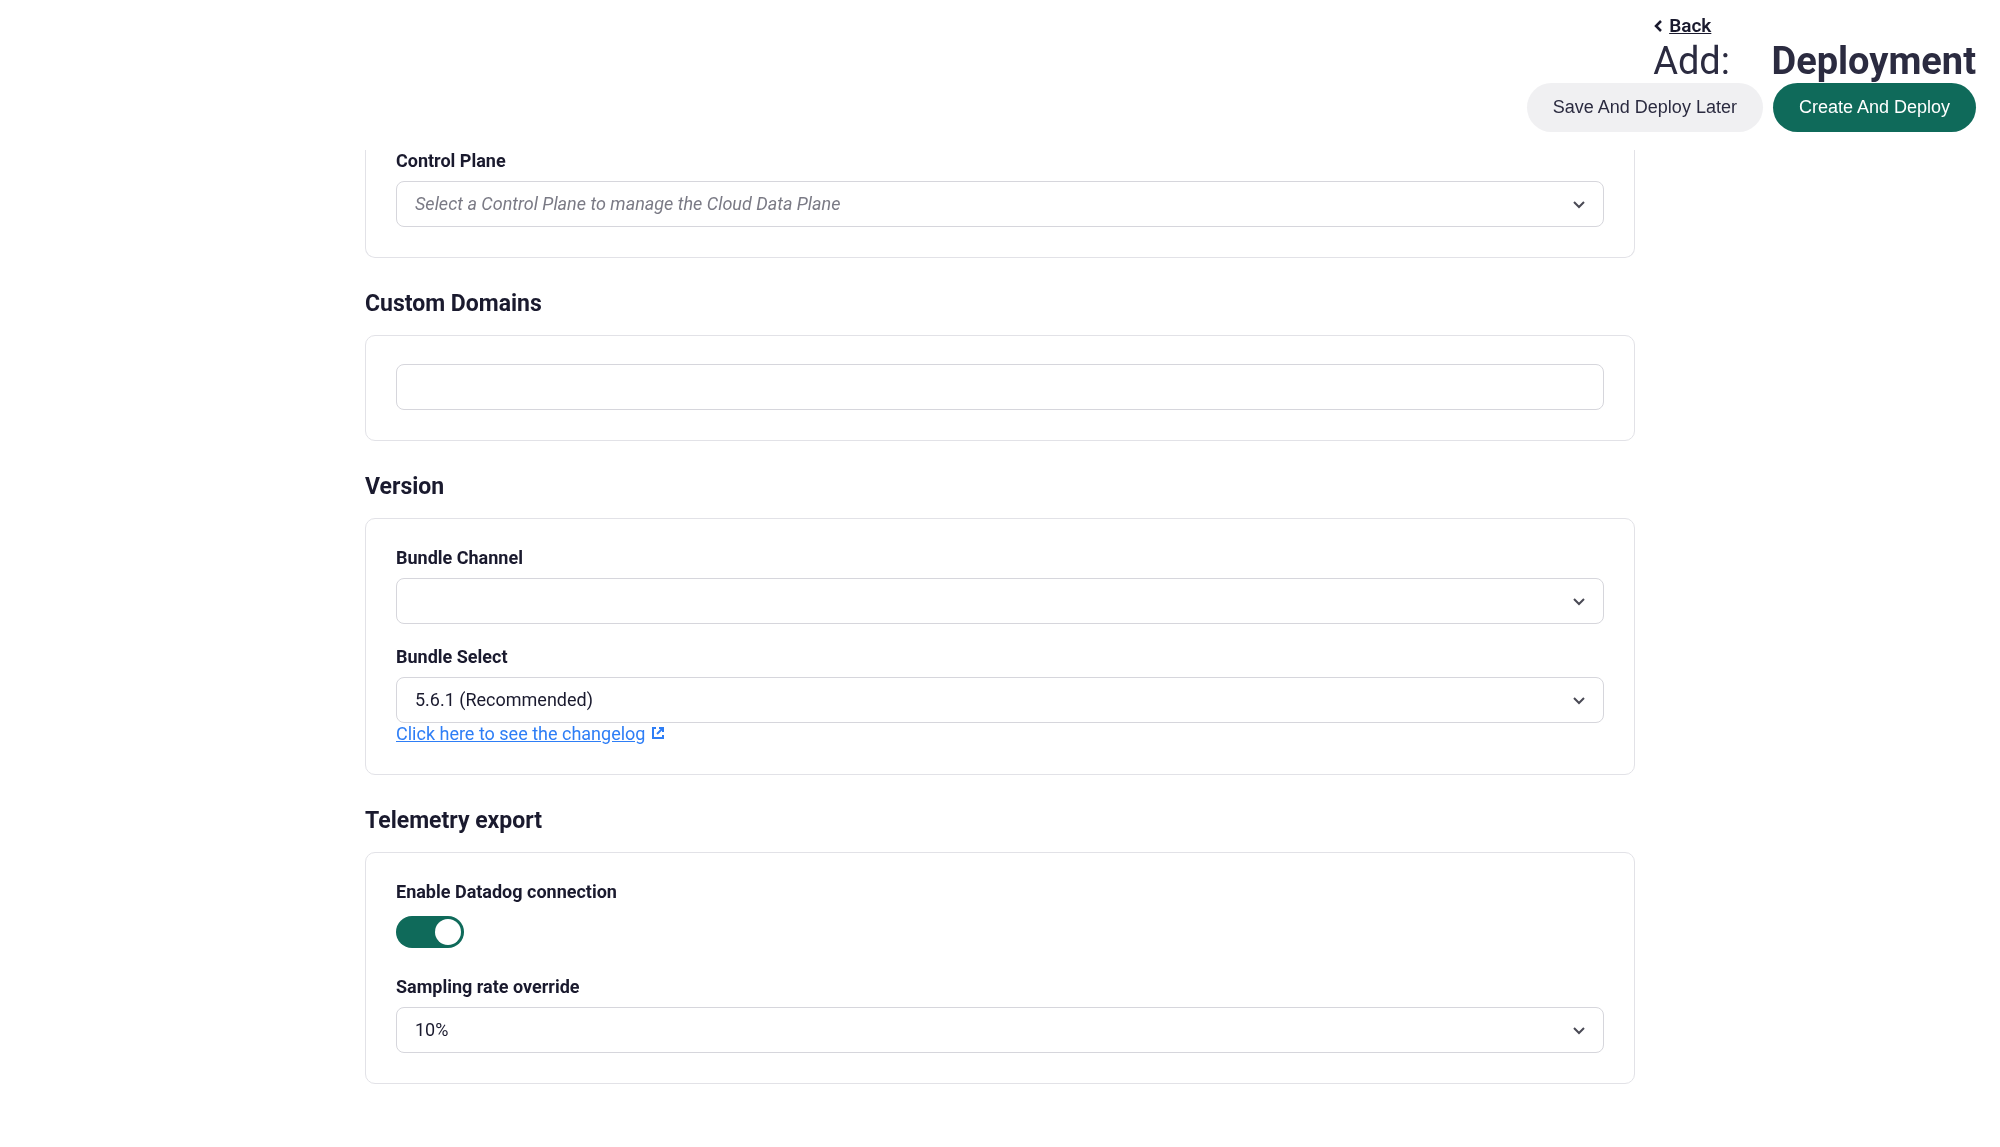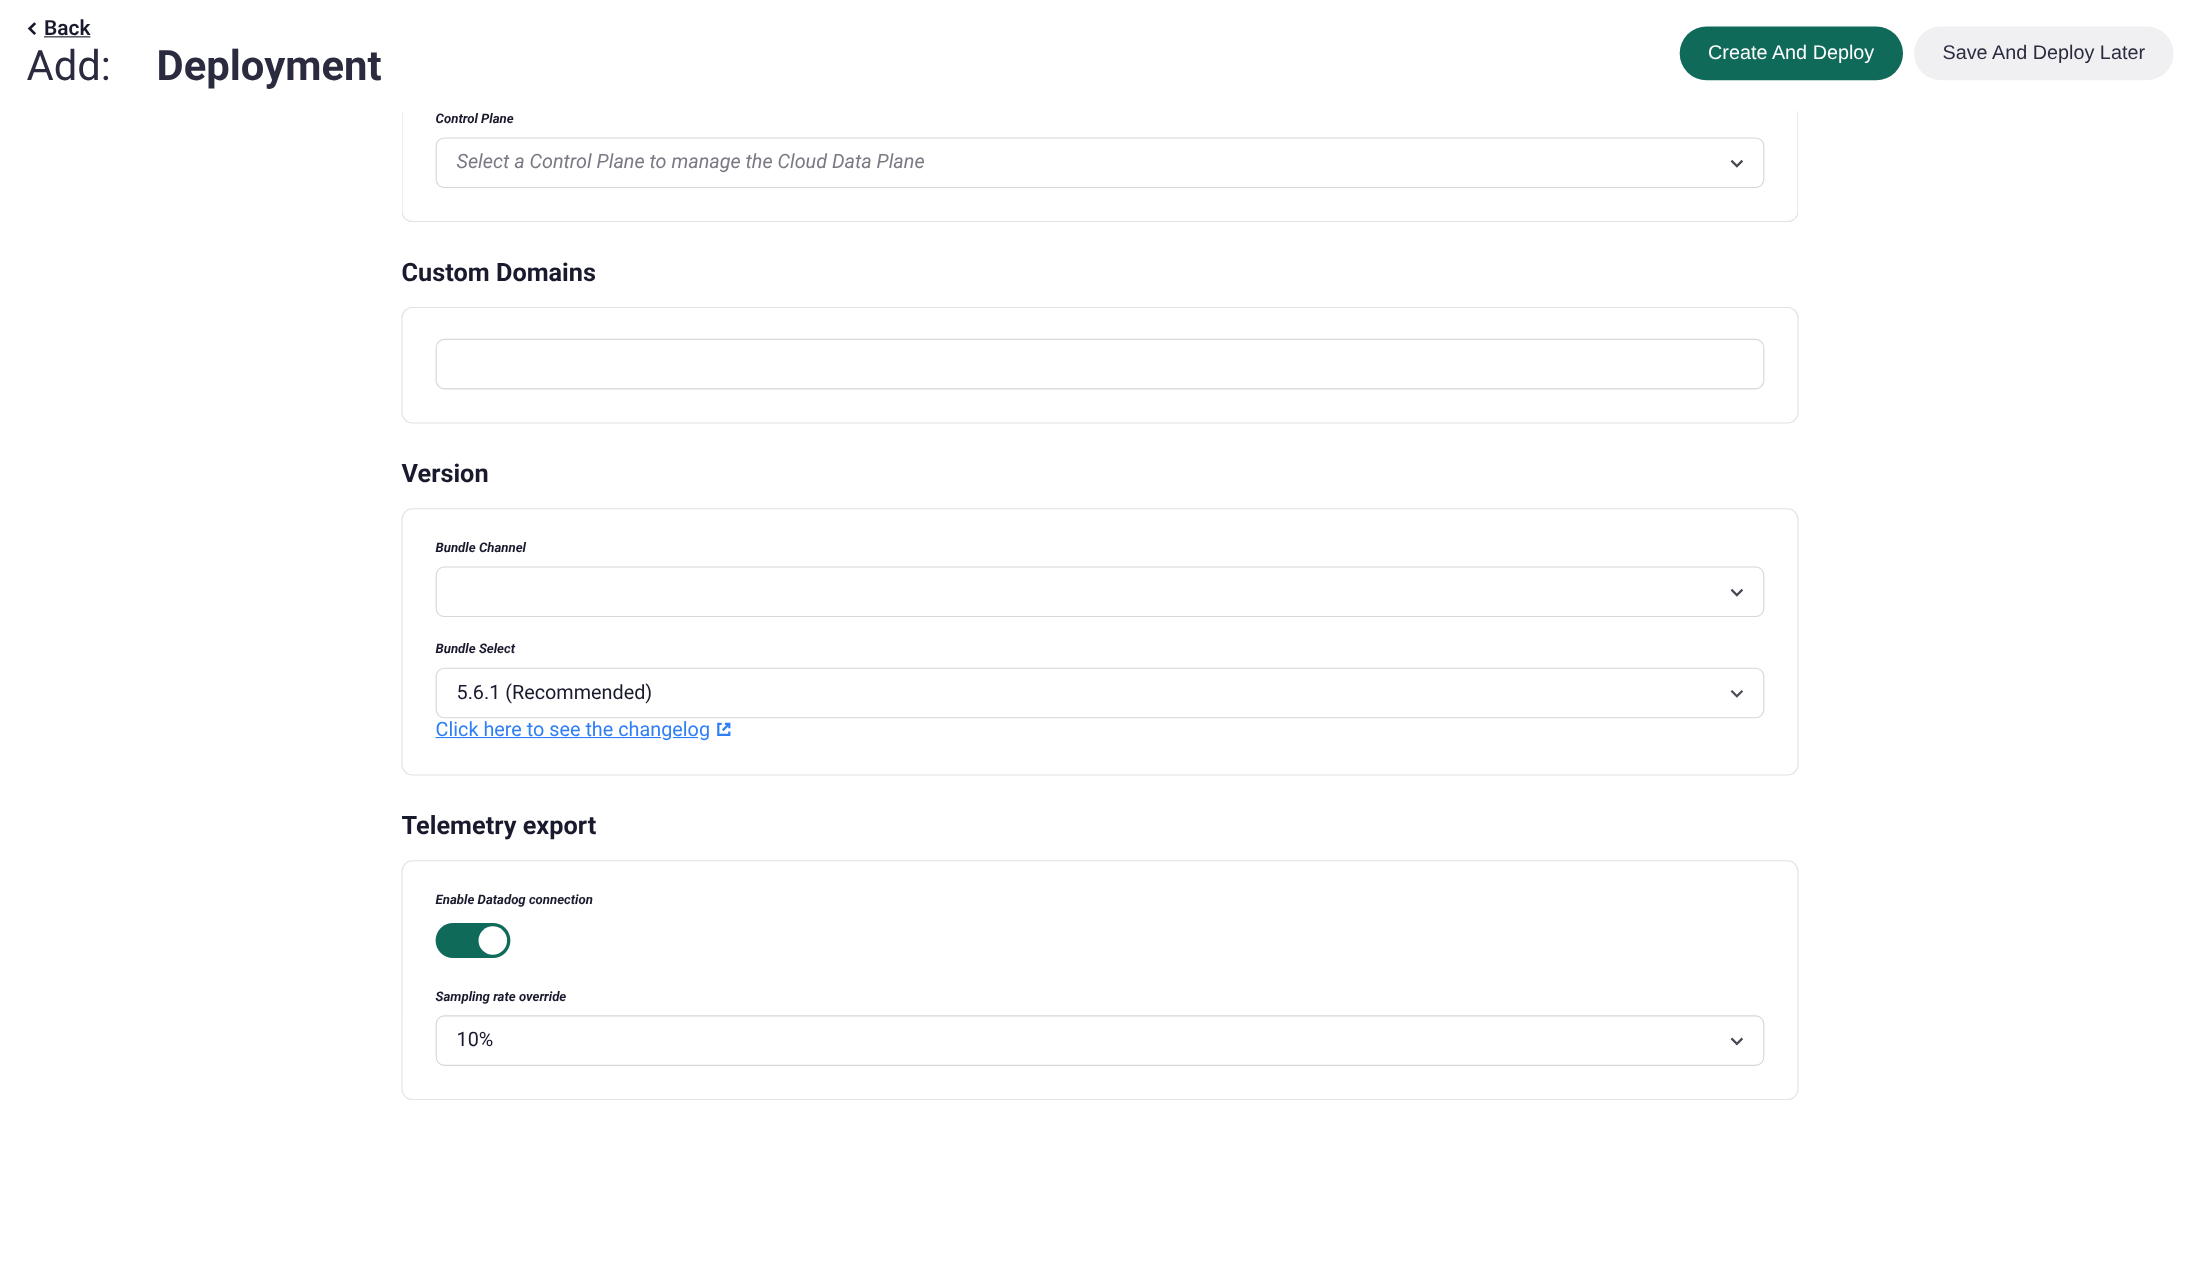--- a/index.html
+++ b/index.html
@@ -11,22 +11,23 @@
       font-family: -apple-system, BlinkMacSystemFont, "Segoe UI", Roboto, Helvetica, Arial, sans-serif;
       background: #ffffff;
       color: #1a1a2e;
       width: 2000px;
       height: 1147px;
       overflow: hidden;
     }
     .page-header {
       display: flex;
       justify-content: space-between;
-      align-items: center;
+      align-items: flex-end;
       padding: 14px 24px 18px 24px;
+      flex-direction: column;
     }
     .header-left {
       display: flex;
       flex-direction: column;
       gap: 2px;
     }
     .back-link {
       display: inline-flex;
       align-items: center;
       gap: 4px;
@@ -102,25 +103,24 @@
       padding-top: 0;
     }
     .field-group {
       display: flex;
       flex-direction: column;
     }
     .field-group + .field-group {
       margin-top: 22px;
     }
     .field-label {
-      font-size: 12px;
+      font-size: 18px;
       font-weight: 700;
       color: #1a1a2e;
       margin-bottom: 10px;
-      font-style: italic;
     }
     .select-wrap, .input-wrap {
       position: relative;
       display: flex;
       align-items: center;
       border: 1px solid #d6d6dc;
       border-radius: 8px;
       height: 46px;
       padding: 0 44px 0 18px;
       background: #ffffff;
@@ -204,22 +204,22 @@
           <polyline points="8,1 3,6 8,11"></polyline>
         </svg>
       <span>Back</span>
     </a>
     <h1 class="page-title">
       <span class="prefix">Add:</span>
       <span class="name">Deployment</span>
     </h1>
   </div>
   <div class="header-right">
+    <button class="btn btn-secondary">Save And Deploy Later</button>
     <button class="btn btn-primary">Create And Deploy</button>
-    <button class="btn btn-secondary">Save And Deploy Later</button>
   </div>
 </div>
 
 <div class="content">
 
   <div class="card card-partial-top">
     <div class="field-group">
       <label class="field-label">Control Plane</label>
       <div class="select-wrap">
         <span class="select-value placeholder">Select a Control Plane to manage the Cloud Data Plane</span>

